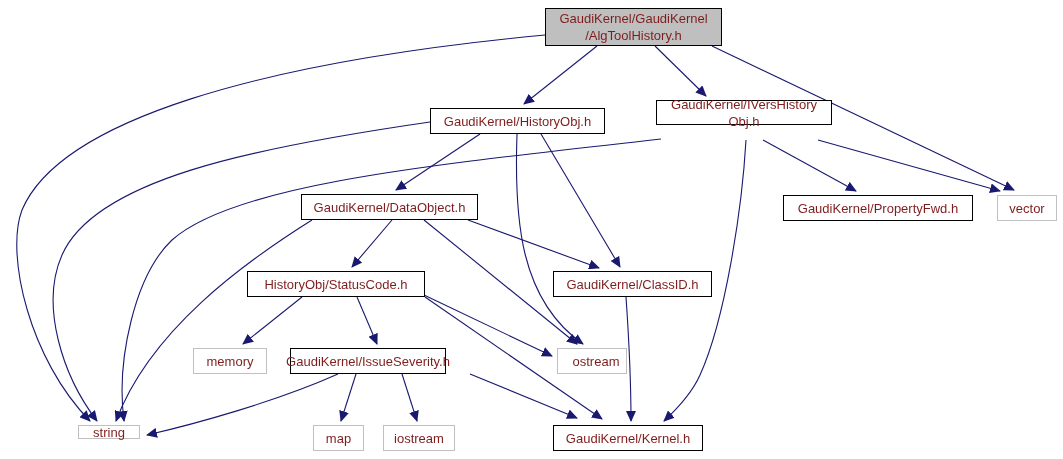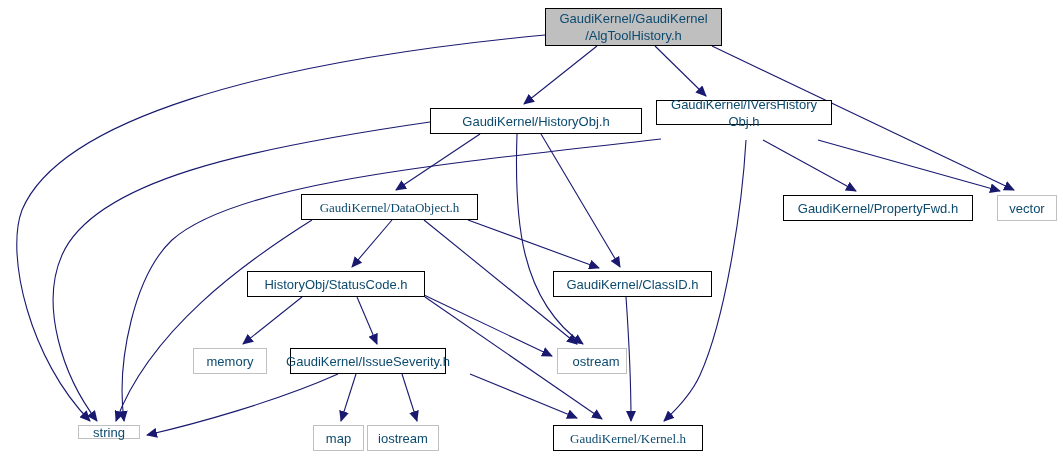--- a/index.html
+++ b/index.html
@@ -12,21 +12,21 @@
   }
   #edge-layer{position:absolute;left:0;top:0;width:1063px;height:459px;}
   .node{
     position:absolute;
     box-sizing:border-box;
     display:flex;flex-direction:column;
     align-items:center;justify-content:center;
     background:#ffffff;
     border:1px solid #000000;
     font-size:13px;line-height:17px;
-    color:#0c4a6e;
+    color:#7f1d1d;
     text-align:center;
     white-space:nowrap;
     z-index:2;
   }
   .node.main{background:#bfbfbf;border:1px solid #000000;}
   .node.system{border:1px solid #c0c0c0;}
   .node span{display:block;}
 </style>
 </head>
 <body>
@@ -61,28 +61,28 @@
       <path d="M338,374 C275,402 195,424 147,435" fill="none" stroke="#191970" stroke-width="1.1" marker-end="url(#arrowhead)"></path>
       <path d="M356,374 L341,421" fill="none" stroke="#191970" stroke-width="1.1" marker-end="url(#arrowhead)"></path>
       <path d="M402,374 L417,421" fill="none" stroke="#191970" stroke-width="1.1" marker-end="url(#arrowhead)"></path>
       <path d="M470,374 L577,418" fill="none" stroke="#191970" stroke-width="1.1" marker-end="url(#arrowhead)"></path>
       <path d="M626,297 C629,340 631,380 631,421" fill="none" stroke="#191970" stroke-width="1.1" marker-end="url(#arrowhead)"></path>
     </svg>
     <div class="node main" style="left: 545px; top: 8px; width: 177px; height: 38px; background: rgb(191, 191, 191);">
       <span>GaudiKernel/GaudiKernel</span>
       <span>/AlgToolHistory.h</span>
     </div>
-    <div class="node header" style="left: 430px; top: 108px; width: 212px; height: 26px;">
+    <div class="node header" style="left: 430px; top: 108px; width: 175px; height: 26px;">
       <span>GaudiKernel/HistoryObj.h</span>
     </div>
     <div class="node header" style="left: 656px; top: 100px; width: 176px; height: 25px;">
       <span>GaudiKernel/IVersHistory</span>
       <span>Obj.h</span>
     </div>
-    <div class="node header" style="left: 301px; top: 194px; width: 177px; height: 26px; font-family: Liberation Serif, serif;">
+    <div class="node header" style="left: 301px; top: 194px; width: 177px; height: 26px;">
       <span>GaudiKernel/DataObject.h</span>
     </div>
     <div class="node header" style="left: 783px; top: 195px; width: 190px; height: 26px;">
       <span>GaudiKernel/PropertyFwd.h</span>
     </div>
     <div class="node system" style="left: 997px; top: 195px; width: 60px; height: 26px; border-color: rgb(192, 192, 192);">
       <span>vector</span>
     </div>
     <div class="node header" style="left: 247px; top: 271px; width: 178px; height: 26px;">
       <span>HistoryObj/StatusCode.h</span>
@@ -98,19 +98,19 @@
     </div>
     <div class="node system" style="left: 557px; top: 348px; width: 70px; height: 26px; border-color: rgb(192, 192, 192); padding-left: 8px;">
       <span>ostream</span>
     </div>
     <div class="node system" style="left: 78px; top: 425px; width: 62px; height: 14px; border-color: rgb(192, 192, 192);">
       <span>string</span>
     </div>
     <div class="node system" style="left: 313px; top: 425px; width: 51px; height: 26px; border-color: rgb(192, 192, 192);">
       <span>map</span>
     </div>
-    <div class="node system" style="left: 367px; top: 425px; width: 72px; height: 26px; border-color: rgb(192, 192, 192); text-align: center;">
+    <div class="node system" style="left: 383px; top: 425px; width: 72px; height: 26px; border-color: rgb(192, 192, 192); text-align: center;">
       <span>iostream</span>
     </div>
-    <div class="node header" style="left: 553px; top: 425px; width: 150px; height: 26px; font-family: Liberation Serif, serif;">
+    <div class="node header" style="left: 553px; top: 425px; width: 150px; height: 26px;">
       <span>GaudiKernel/Kernel.h</span>
     </div>
   </div>
 
 </body></html>

